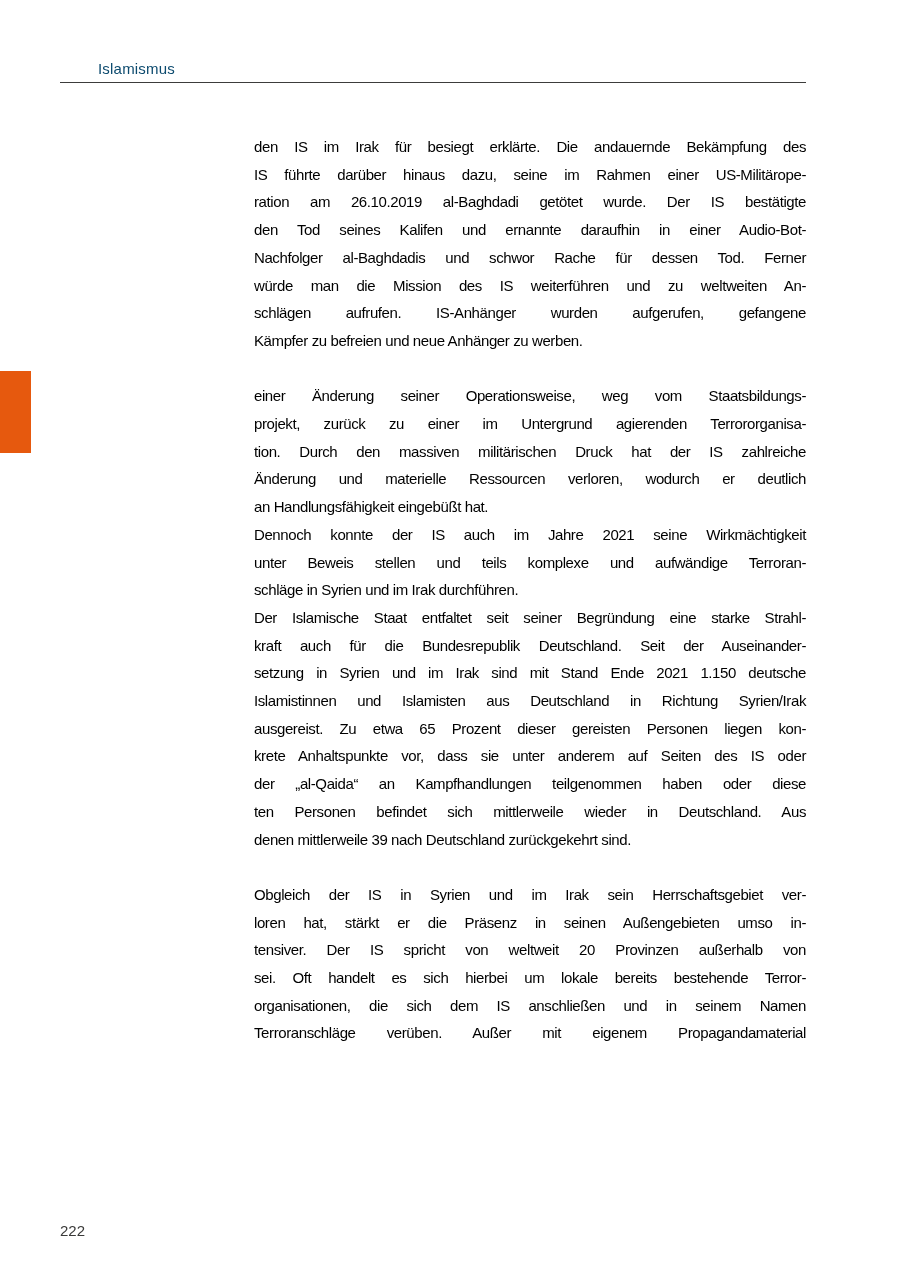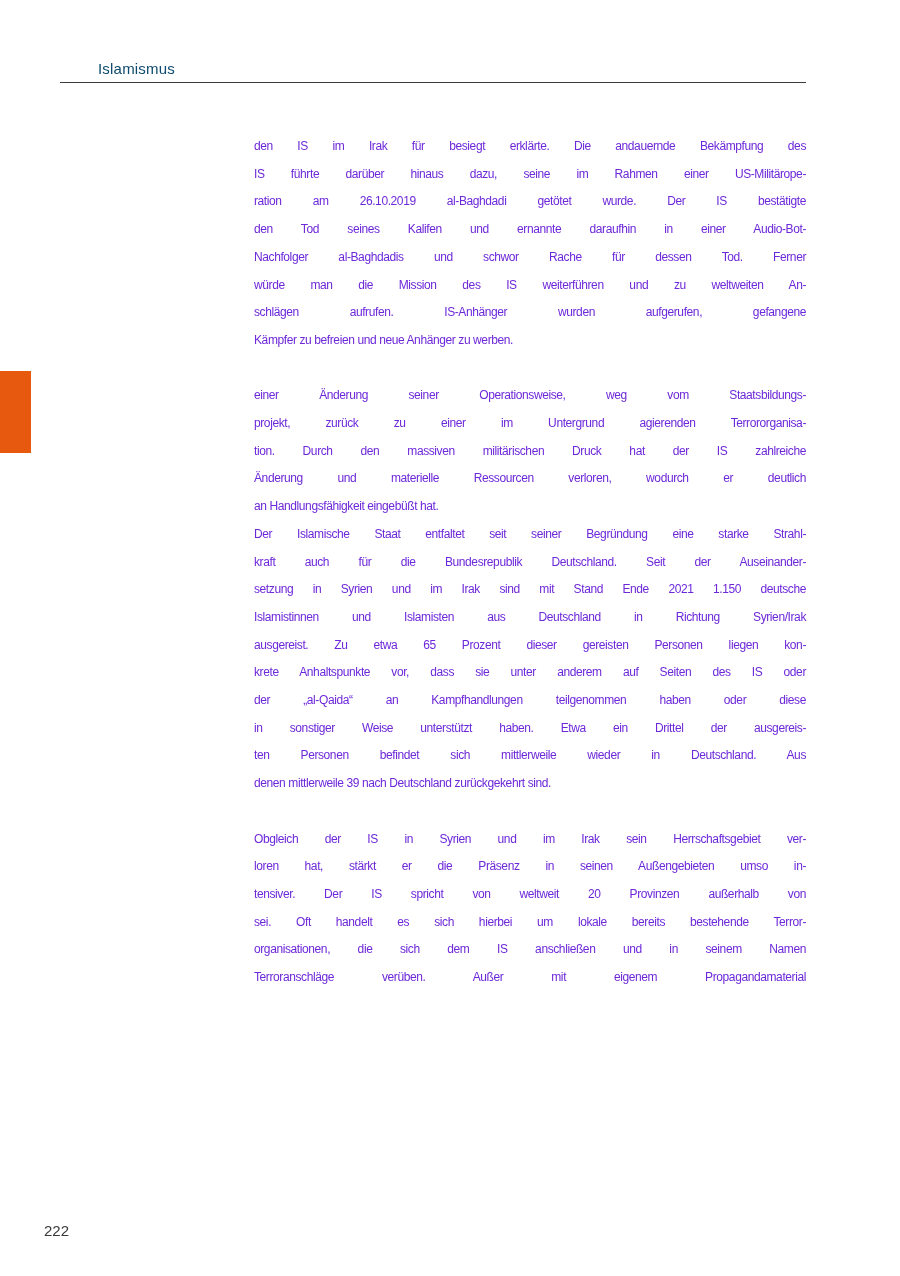--- a/index.html
+++ b/index.html
@@ -35,38 +35,38 @@
     top: 371px;
     width: 31px;
     height: 82px;
     background: #e6590e;
   }
   .body-text {
     position: absolute;
     left: 254px;
     top: 133px;
     width: 552px;
-    font-size: 12px;
+    font-size: 15px;
     line-height: 27.7px;
     letter-spacing: -0.4px;
-    color: #6d28d9;
+    color: #000000;
   }
   .para { margin: 0; }
   .para.gap { margin-bottom: 27.7px; }
   .line {
     text-align: justify;
     text-align-last: justify;
     white-space: normal;
   }
   .line.lastleft {
     text-align-last: left;
   }
   .page-number {
     position: absolute;
-    left: 44px;
+    left: 60px;
     top: 1222px;
     font-size: 15px;
     color: #3a3a39;
   }
 </style>
 </head>
 <body>
 
 <div class="header-label">Islamismus</div>
 
@@ -85,29 +85,33 @@
       <div class="line">schlägen aufrufen. IS-Anhänger wurden aufgerufen, gefangene</div>
       <div class="line lastleft">Kämpfer zu befreien und neue Anhänger zu werben.</div>
     </div>
     <div class="para">
       <div class="line">einer Änderung seiner Operationsweise, weg vom Staatsbildungs-</div>
       <div class="line">projekt, zurück zu einer im Untergrund agierenden Terrororganisa-</div>
       <div class="line">tion. Durch den massiven militärischen Druck hat der IS zahlreiche</div>
       <div class="line">Änderung und materielle Ressourcen verloren, wodurch er deutlich</div>
       <div class="line lastleft">an Handlungsfähigkeit eingebüßt hat.</div>
     </div>
+    <div class="para">
+      <div class="line">Dennoch konnte der IS auch im Jahre 2021 seine Wirkmächtigkeit</div>
+      <div class="line">unter Beweis stellen und teils komplexe und aufwändige Terroran-</div>
+      <div class="line lastleft">schläge in Syrien und im Irak durchführen.</div>
+    </div>
     <div class="para gap">
       <div class="line">Der Islamische Staat entfaltet seit seiner Begründung eine starke Strahl-</div>
       <div class="line">kraft auch für die Bundesrepublik Deutschland. Seit der Auseinander-</div>
       <div class="line">setzung in Syrien und im Irak sind mit Stand Ende 2021 1.150 deutsche</div>
       <div class="line">Islamistinnen und Islamisten aus Deutschland in Richtung Syrien/Irak</div>
       <div class="line">ausgereist. Zu etwa 65 Prozent dieser gereisten Personen liegen kon-</div>
       <div class="line">krete Anhaltspunkte vor, dass sie unter anderem auf Seiten des IS oder</div>
       <div class="line">der „al-Qaida“ an Kampfhandlungen teilgenommen haben oder diese</div>
-      <div class="line">in sonstiger Weise unterstützt haben. Etwa ein Drittel der ausgereis-</div>
       <div class="line">ten Personen befindet sich mittlerweile wieder in Deutschland. Aus</div>
       <div class="line lastleft">denen mittlerweile 39 nach Deutschland zurückgekehrt sind.</div>
     </div>
     <div class="para">
       <div class="line">Obgleich der IS in Syrien und im Irak sein Herrschaftsgebiet ver-</div>
       <div class="line">loren hat, stärkt er die Präsenz in seinen Außengebieten umso in-</div>
       <div class="line">tensiver. Der IS spricht von weltweit 20 Provinzen außerhalb von</div>
       <div class="line">sei. Oft handelt es sich hierbei um lokale bereits bestehende Terror-</div>
       <div class="line">organisationen, die sich dem IS anschließen und in seinem Namen</div>
       <div class="line">Terroranschläge verüben. Außer mit eigenem Propagandamaterial</div>

